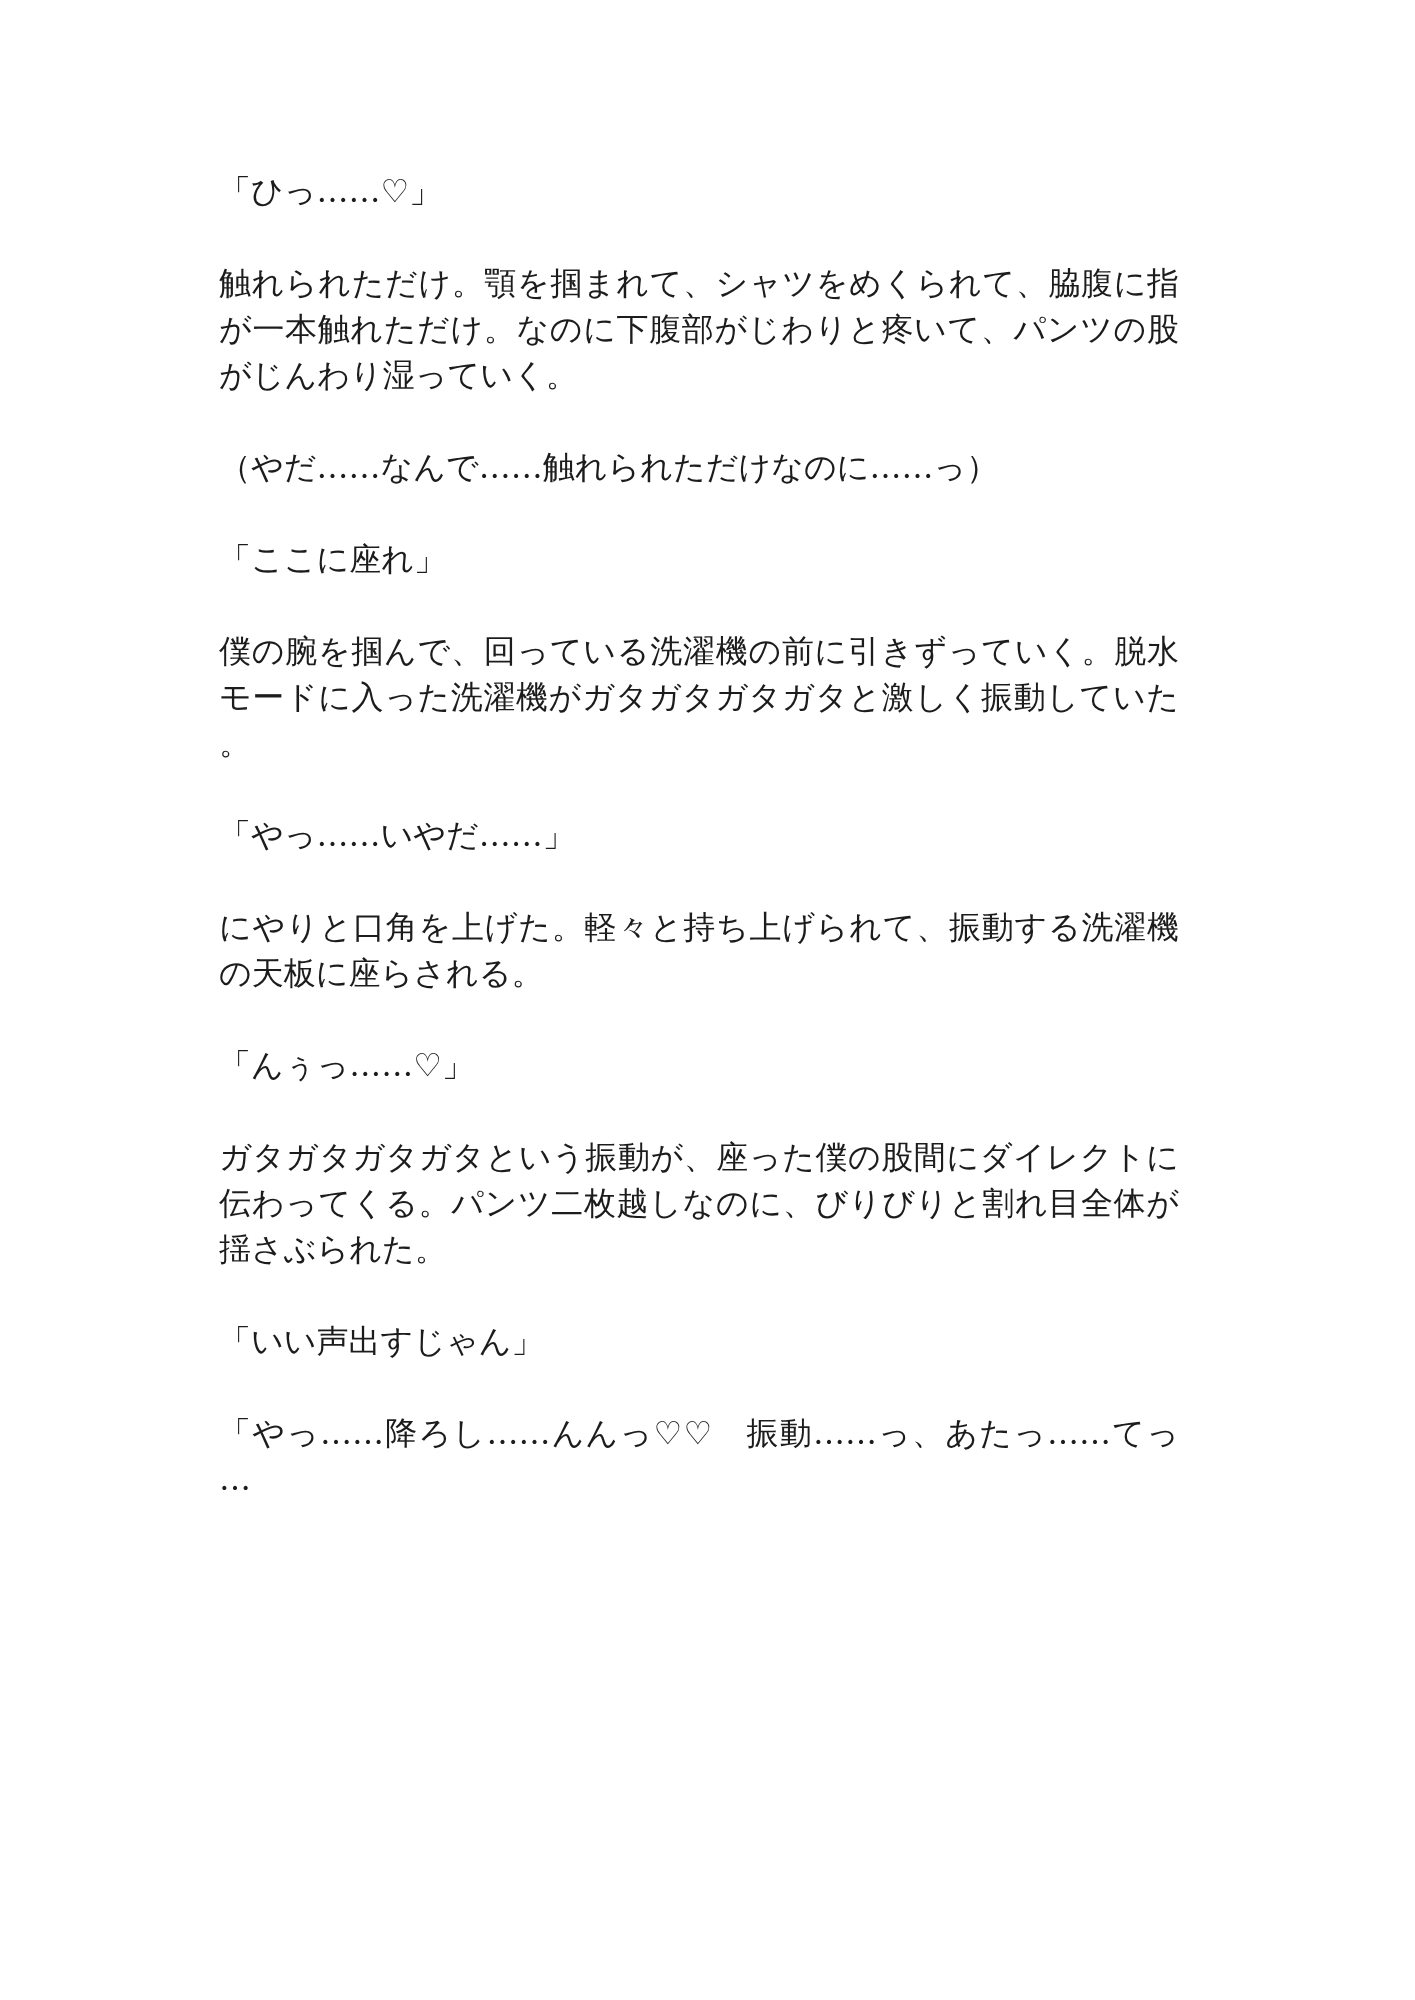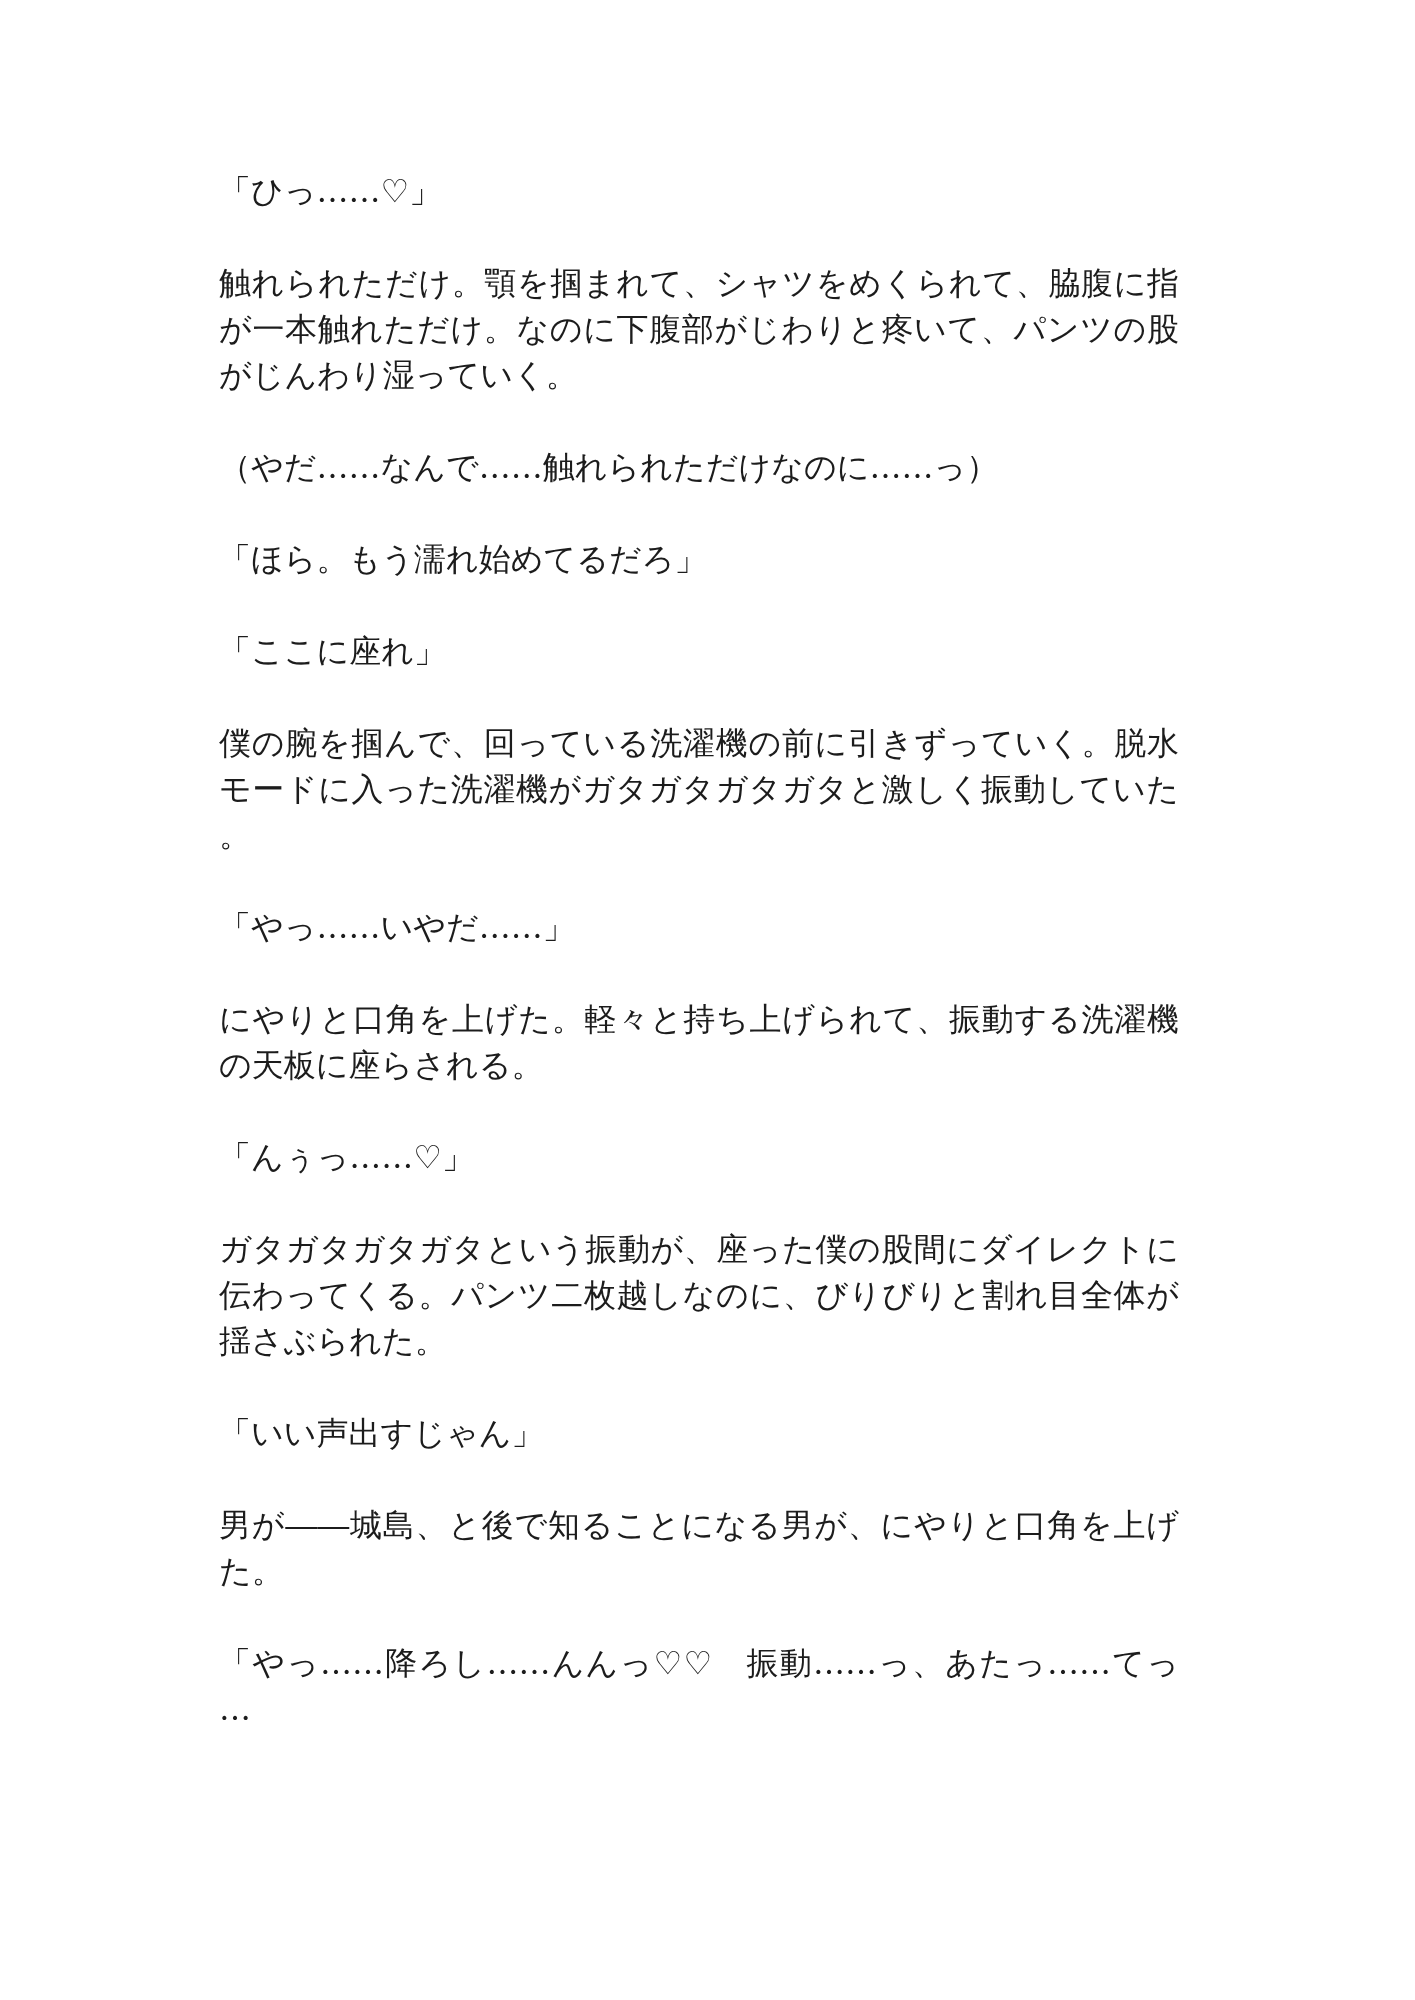--- a/index.html
+++ b/index.html
@@ -35,23 +35,21 @@
     margin-bottom: 0;
   }
 </style>
 </head>
 <body>
 
 <div class="page">
   <p>「ひっ……♡」</p>
   <p>触れられただけ。顎を掴まれて、シャツをめくられて、脇腹に指が一本触れただけ。なのに下腹部がじわりと疼いて、パンツの股がじんわり湿っていく。</p>
   <p>（やだ……なんで……触れられただけなのに……っ）</p>
-  <p>「ほら。もう濡れ始めてるだろ」</p>
   <p>「ここに座れ」</p>
   <p>僕の腕を掴んで、回っている洗濯機の前に引きずっていく。脱水モードに入った洗濯機がガタガタガタガタと激しく振動していた。</p>
   <p>「やっ……いやだ……」</p>
   <p>にやりと口角を上げた。軽々と持ち上げられて、振動する洗濯機の天板に座らされる。</p>
   <p>「んぅっ……♡」</p>
   <p>ガタガタガタガタという振動が、座った僕の股間にダイレクトに伝わってくる。パンツ二枚越しなのに、びりびりと割れ目全体が揺さぶられた。</p>
   <p>「いい声出すじゃん」</p>
-  <p>男が――城島、と後で知ることになる男が、にやりと口角を上げた。</p>
   <p>「やっ……降ろし……んんっ♡♡　振動……っ、あたっ……てっ…</p>
 </div>
 
 </body></html>

